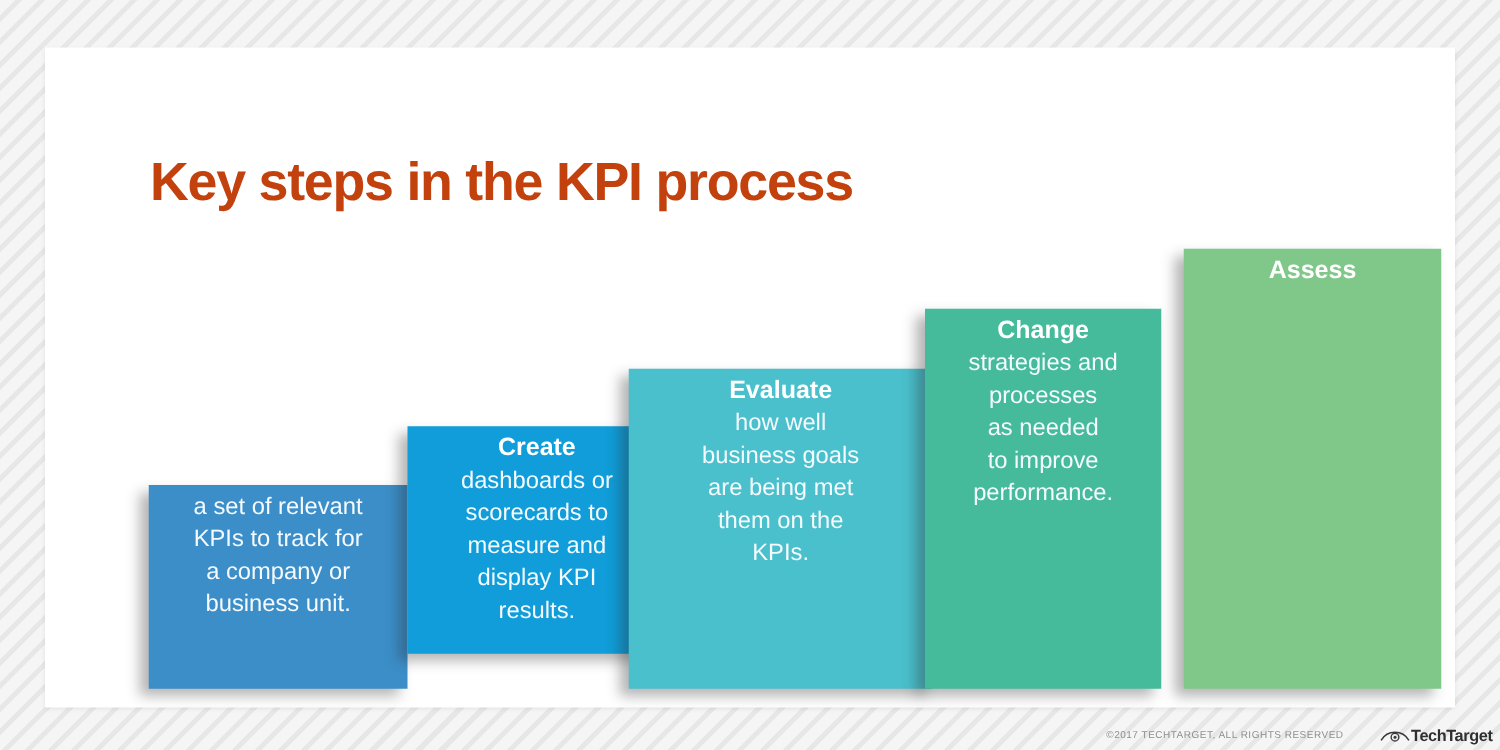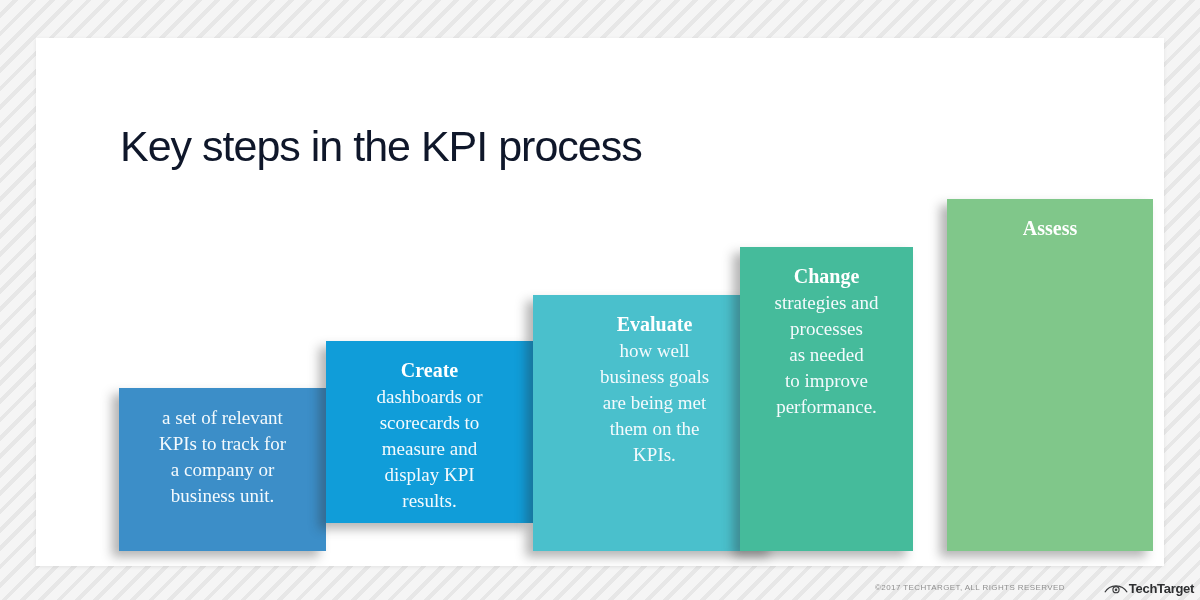--- a/index.html
+++ b/index.html
@@ -7,46 +7,45 @@
     position:relative;width:1200px;height:600px;overflow:hidden;
     background:repeating-linear-gradient(135deg,#f5f5f5 0px,#f5f5f5 9px,#e7e7e7 9px,#e7e7e7 13px);
     font-family:"Liberation Sans", sans-serif;
   }
   .card{
     position:absolute;left:36px;top:38px;width:1128px;height:528px;
     background:#ffffff;box-shadow:0 1px 4px rgba(0,0,0,0.08);
   }
   .title{
     position:absolute;left:84px;top:84px;margin:0;
-    font-size:43px;font-weight:normal;letter-spacing:-1px;
-    color:#0f172a;
+    font-size:43px;font-weight:bold;letter-spacing:-1px;
+    color:#c2410c;
   }
   .step{
     position:absolute;
     box-shadow:-7px 6px 10px rgba(40,40,40,0.35);
     color:#ffffff;text-align:center;
     box-sizing:border-box;
-    padding:16px 8px 0 8px;
-    font-family:Liberation Serif, serif;
+    padding:4px 8px 0 8px;
   }
   .step-heading{
     font-size:20px;font-weight:bold;line-height:26px;color:#ffffff;
   }
   .step-body{
     font-size:19px;line-height:26px;color:#f4fafd;
     white-space:pre-line;margin-top:1px;
   }
   .s1{left:83px;top:350px;width:207px;height:163px;z-index:1;}
   .s2{left:290px;top:303px;width:207px;height:182px;z-index:2;}
-  .s3{left:497px;top:257px;width:243px;height:256px;z-index:3;}
-  .s4{left:704px;top:209px;width:173px;height:304px;z-index:4;}
+  .s3{left:467px;top:257px;width:243px;height:256px;z-index:3;}
+  .s4{left:704px;top:209px;width:189px;height:304px;z-index:4;}
   .s5{left:911px;top:161px;width:206px;height:352px;z-index:5;}
   .footer{
     position:absolute;right:6px;bottom:5px;
-    display:flex;align-items:flex-end;gap:22px;
+    display:flex;align-items:flex-end;gap:12px;
   }
   .copyright{
     font-size:8px;letter-spacing:0.4px;color:#8f8f8f;
     padding-bottom:3px;
   }
   .logo{
     display:flex;flex-direction:row;align-items:center;line-height:1;
   }
   .logo-eye{margin-left:16px;margin-bottom:1px;}
   .logo-text{

